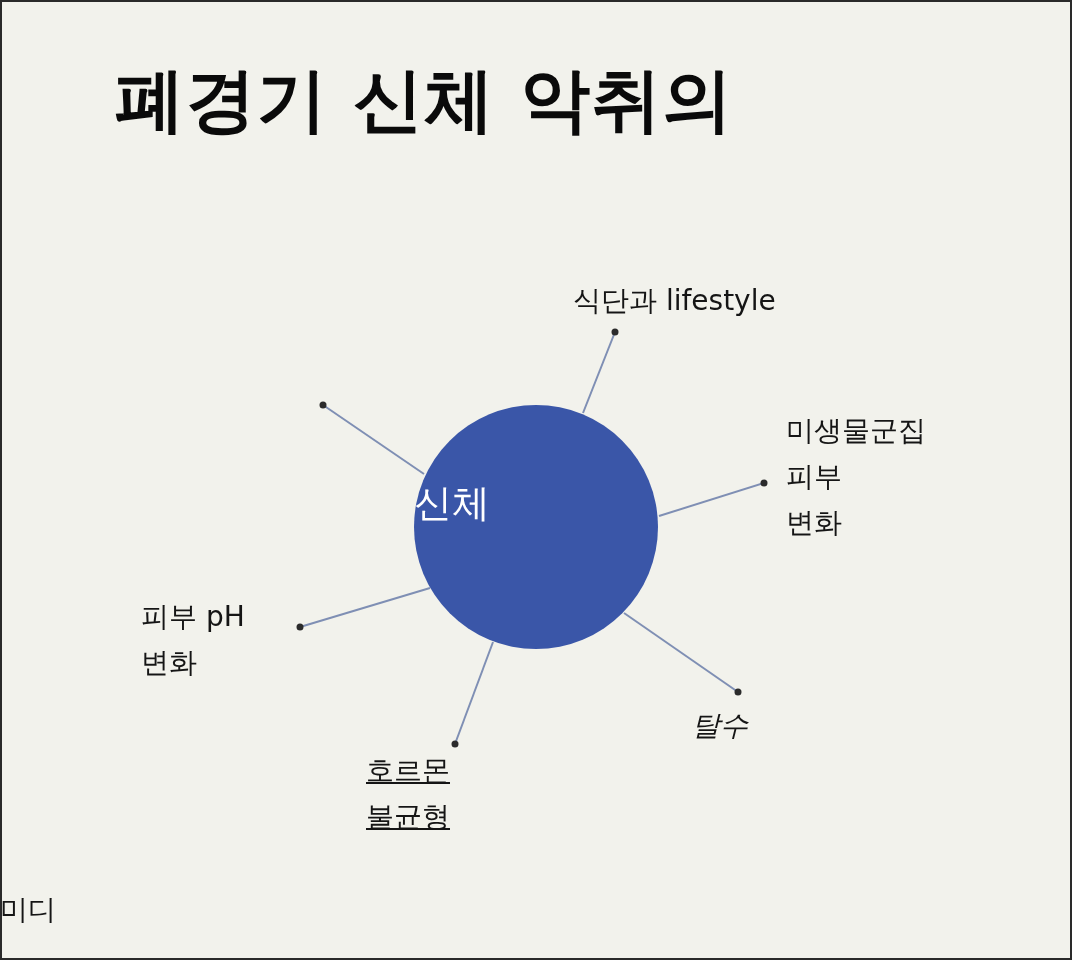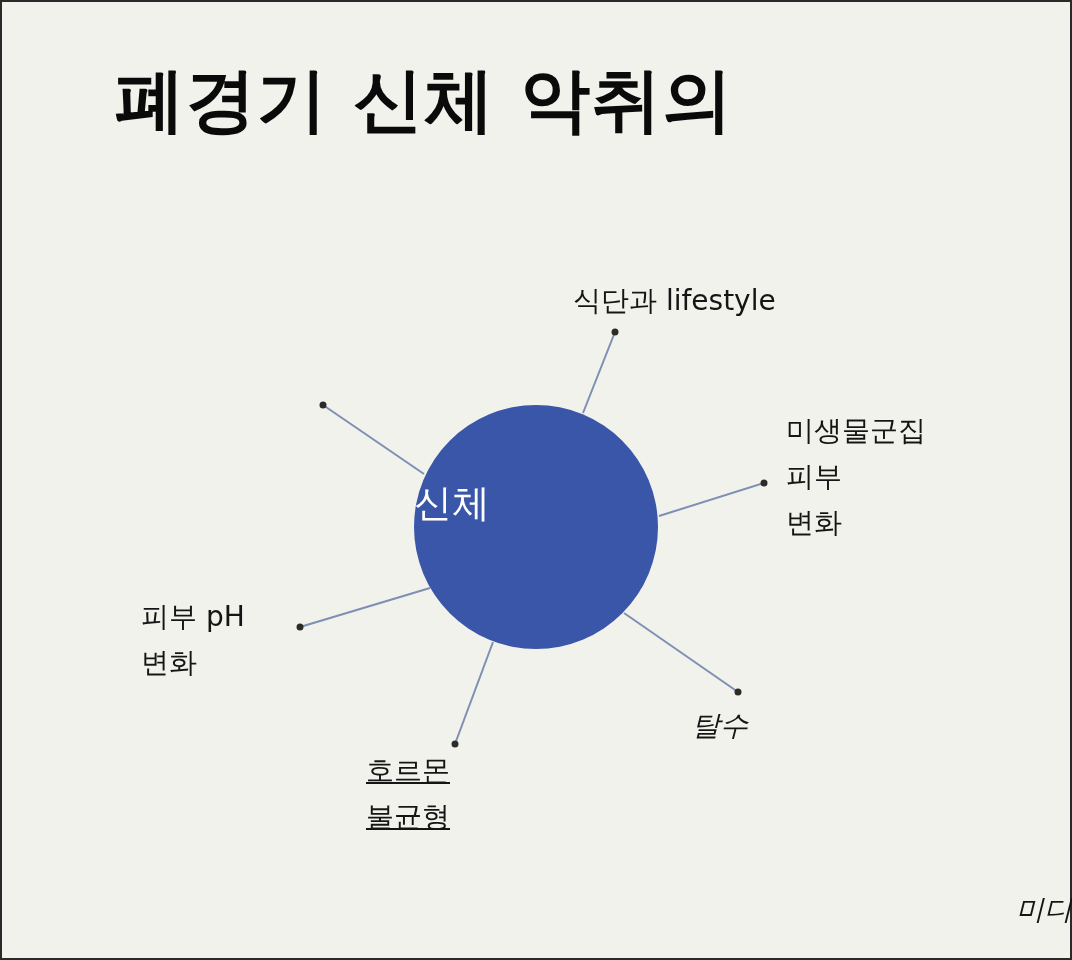--- a/index.html
+++ b/index.html
@@ -58,25 +58,24 @@
       line-height: 46px;
       color: #151515;
       white-space: nowrap;
     }
     .node-label span { display: block; }
     .footer {
       position: absolute;
       left: 0;
       top: 890px;
       width: 1072px;
-      text-align: right;
+      text-align: left;
       font-size: 28px;
       line-height: 40px;
       color: #151515;
-      font-style: italic;
     }
   </style>
 </head>
 <body>
 
 <div class="frame"></div>
 
 <div class="title">
   <span>폐경기 신체 악취의</span>
 </div>

